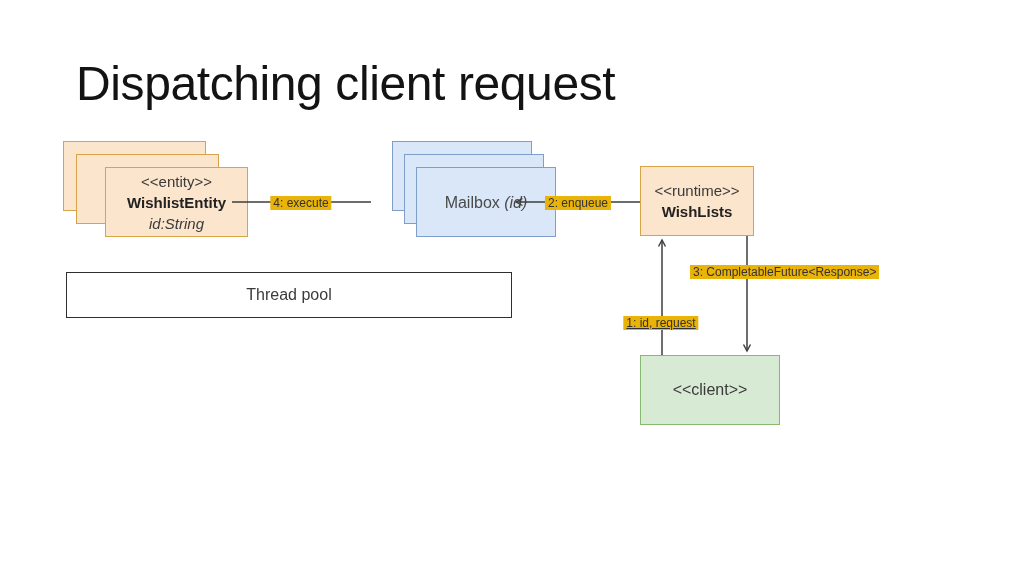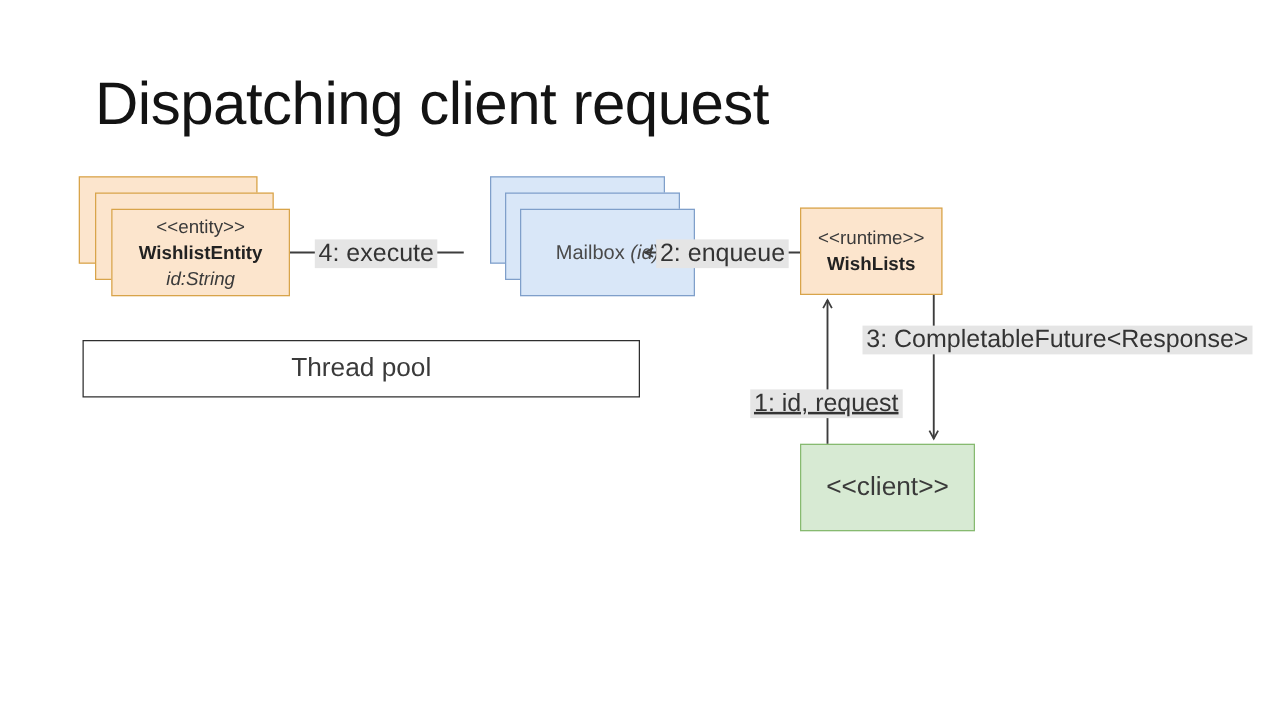--- a/index.html
+++ b/index.html
@@ -50,50 +50,50 @@
     justify-content: center;
     text-align: center;
     font-size: 15px;
     line-height: 21px;
     color: var(--box_text);
   }
   .stereotype { font-weight: normal; }
   .bold-name  { font-weight: bold; color: #222; }
   .italic     { font-style: italic; }
   .mailbox-text { font-size: 16px; color: #4a4a4a; }
-  .big-line   { font-size: 21px; line-height: 22px; }
+  .big-line   { font-size: 16px; line-height: 22px; }
   #edge-layer {
     position: absolute;
     left: 0; top: 0;
     width: 1024px;
     height: 576px;
     z-index: 2;
     pointer-events: none;
   }
   #edge-layer line { stroke: var(--line); stroke-width: 1.5; }
   .edge-label {
     position: absolute;
     z-index: 3;
-    background: #e5e5e5;
-    font-size: 20px;
+    background: #eab308;
+    font-size: 12px;
     color: #333333;
     padding: 0 3px;
     white-space: nowrap;
     transform: translate(-50%, -50%);
   }
   .edge-label.anchor-left { transform: translate(0, -50%); }
 </style>
 </head>
 <body>
 
 <div class="slide-title">Dispatching client request</div>
 
 <div class="card orange" style="left:63px; top:141px; width:143px; height:70px;"></div>
 <div class="card orange" style="left:76px; top:154px; width:143px; height:70px;"></div>
-<div class="card orange labelled" style="left:89px; top:167px; width:143px; height:70px;">
+<div class="card orange labelled" style="left:105px; top:167px; width:143px; height:70px;">
   <div class="stereotype">&lt;&lt;entity&gt;&gt;</div>
   <div class="bold-name">WishlistEntity</div>
   <div class="italic">id:String</div>
 </div>
 
 <div class="card blue" style="left:347px; top:141px; width:140px; height:70px;"></div>
 <div class="card blue" style="left:359px; top:154px; width:140px; height:70px;"></div>
 <div class="card blue labelled" style="left:371px; top:167px; width:140px; height:70px;">
   <div class="mailbox-text">
     <span>Mailbox</span>

